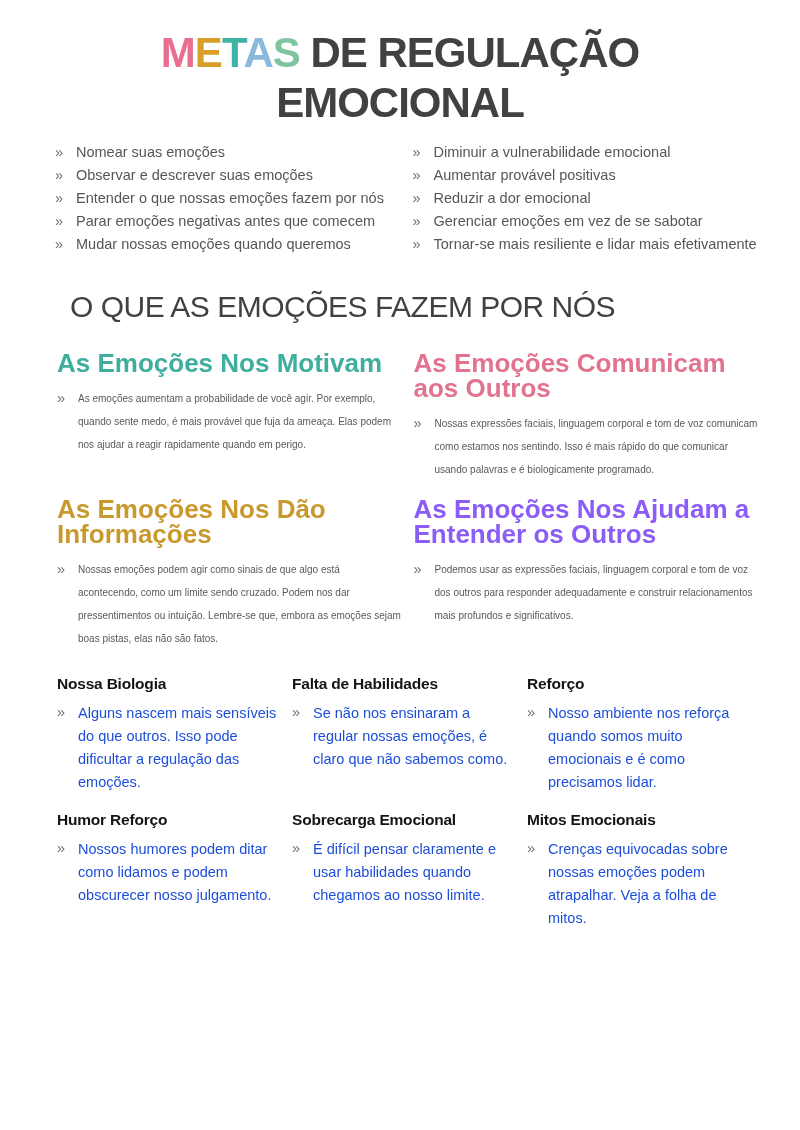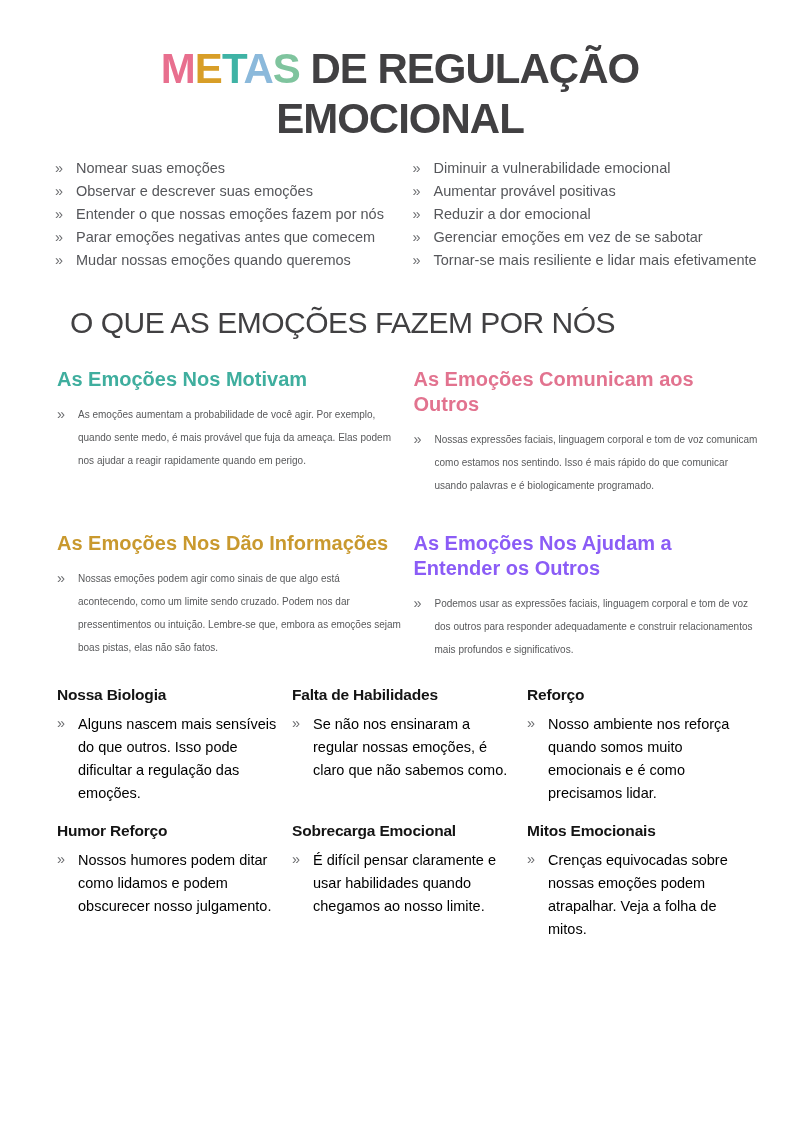--- a/index.html
+++ b/index.html
@@ -8,21 +8,21 @@
   .page {
     position: relative;
     width: 800px;
     height: 1130px;
     background: #ffffff;
     overflow: hidden;
     color: #58595b;
   }
   
   .title {
-    margin: 44px auto 0 auto;
+    margin: 28px auto 0 auto;
     max-width: 600px;
     text-align: center;
     font-size: 42px;
     line-height: 50px;
     font-weight: 700;
     letter-spacing: -1px;
     color: #414042;
   }
   .title .t-letter { font-weight: 700; }
   
@@ -65,23 +65,23 @@
     line-height: 37px;
     max-width: 620px;
   }
   
   .grid2 {
     display: grid;
     grid-template-columns: 1fr 1fr;
     column-gap: 12px;
     margin: 26px 42px 0 57px;
   }
-  .grid2 .row2 { margin-top: 34px; }
+  .grid2 .row2 { margin-top: 16px; }
   .block2 h3 {
-    font-size: 20px;
+    font-size: 26px;
     line-height: 25px;
     font-weight: 700;
     margin-bottom: 11px;
   }
   .block-body {
     display: flex;
     align-items: flex-start;
   }
   .block-body .bullet-marker { padding-top: 3px; }
   .block-body p {
@@ -101,21 +101,21 @@
     font-size: 15.5px;
     line-height: 19px;
     font-weight: 700;
     color: #141414;
     letter-spacing: -0.2px;
     margin-bottom: 9px;
   }
   .block3 .block-body p {
     font-size: 14.5px;
     line-height: 23px;
-    color: #000000;
+    color: #1d4ed8;
   }
   .block3 .block-body .bullet-marker { padding-top: 2px; }
 </style>
 </head>
 <body>
 
 <div class="page">
 
   <h1 class="title"><span class="t-letter" style="color: rgb(232, 111, 142);">M</span><span class="t-letter" style="color: rgb(216, 158, 40);">E</span><span class="t-letter" style="color: rgb(63, 179, 165);">T</span><span class="t-letter" style="color: rgb(139, 185, 219);">A</span><span class="t-letter" style="color: rgb(127, 196, 158);">S</span><span> DE REGULAÇÃO EMOCIONAL</span></h1>
 

